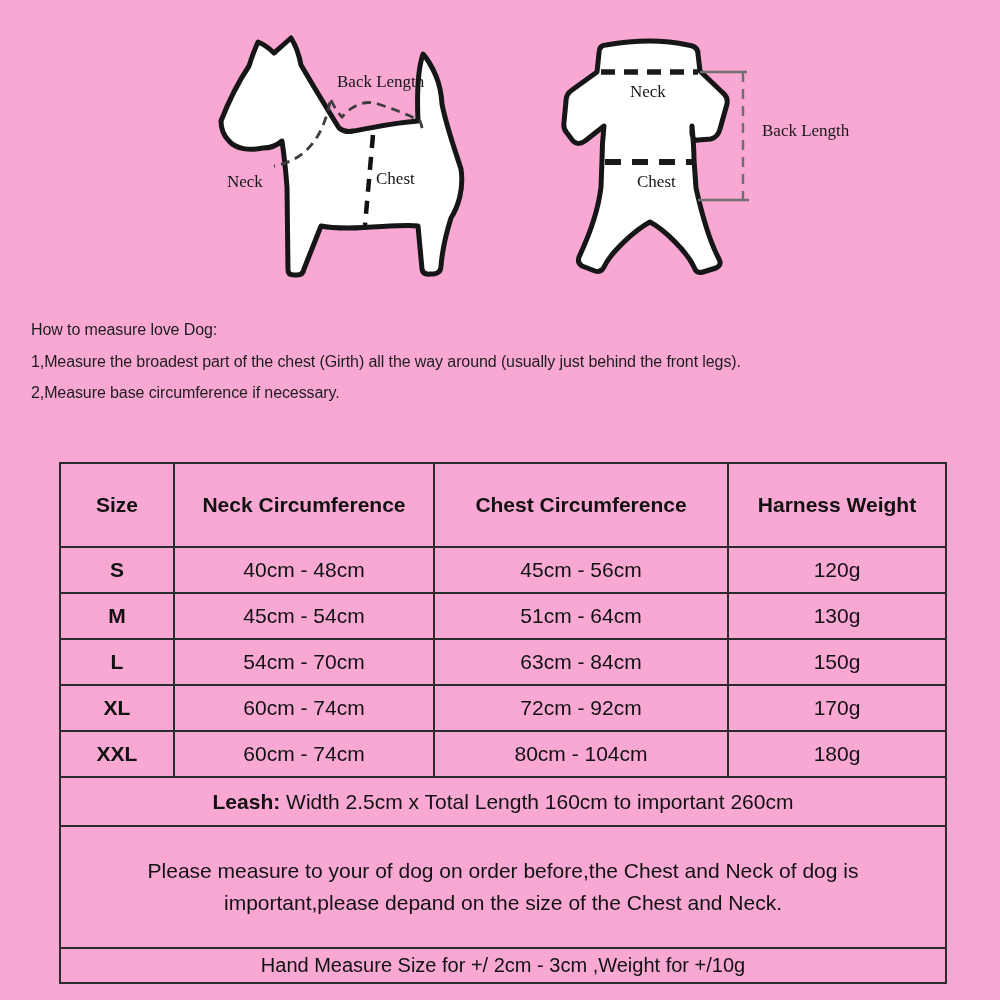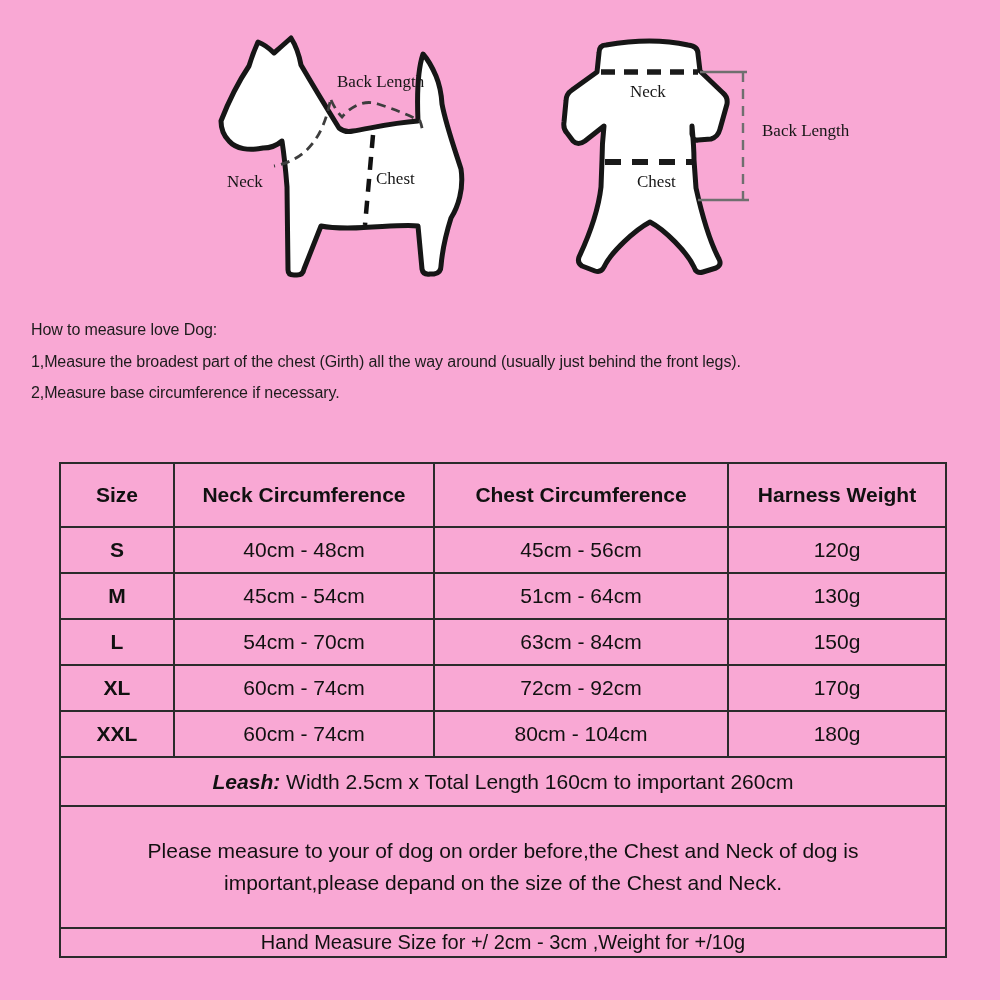--- a/index.html
+++ b/index.html
@@ -30,29 +30,29 @@
   
   table.size-table{
     position:absolute;left:59px;top:462px;width:886px;
     border-collapse:collapse;table-layout:fixed;
     font-size:21px;color:#111;
   }
   table.size-table th, table.size-table td{
     border:2px solid #2b2b2b;text-align:center;vertical-align:middle;
     padding:0 4px;overflow:hidden;
   }
-  table.size-table thead tr{height:64px;}
+  table.size-table thead tr{height:84px;}
   table.size-table thead th{font-weight:bold;font-size:21px;}
   tbody.size-rows tr{height:46px;}
   tbody.size-rows td.size-col{font-weight:bold;}
   tr.leash-row{height:49px;}
-  tr.leash-row .b{font-weight:bold;font-style:italic;}
+  tr.leash-row .b{font-weight:bold;}
   tr.note-row{height:122px;}
   tr.note-row td{line-height:32px;}
-  tr.hand-row{height:29px;font-size:20px;}
+  tr.hand-row{height:35px;font-size:20px;}
 </style>
 </head>
 <body>
 
 <div class="canvas">
 
   <svg id="dog-side-svg" class="diagram-svg" width="300" height="280" viewBox="0 0 300 280">
 
     <path d="M68,22 Q76,25 84,33 Q92,26 101,18 Q108,29 111,45 Q128,74 149,108
          Q155,113 163,111 C178,109 200,103 228,101

